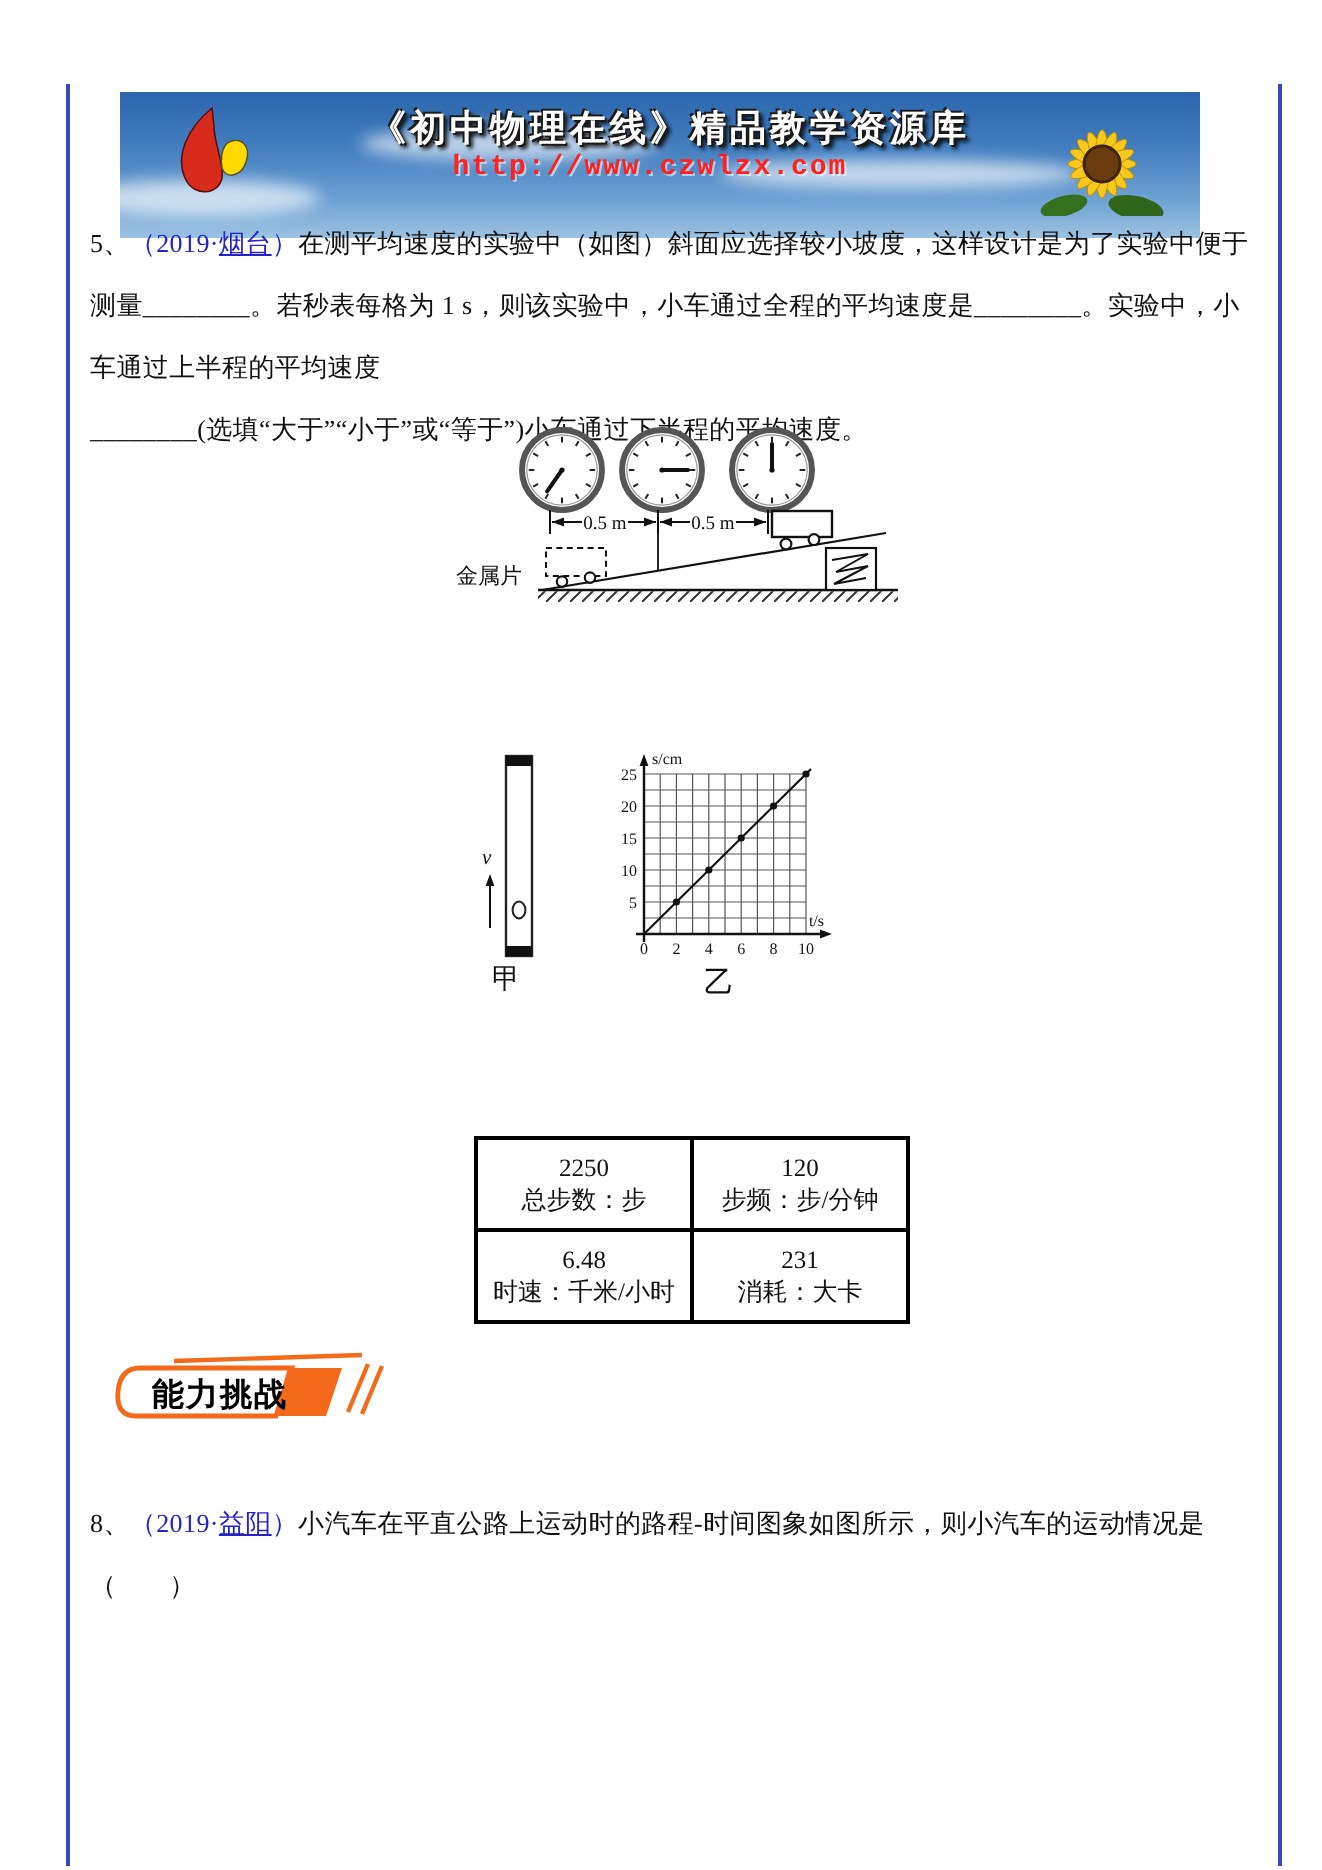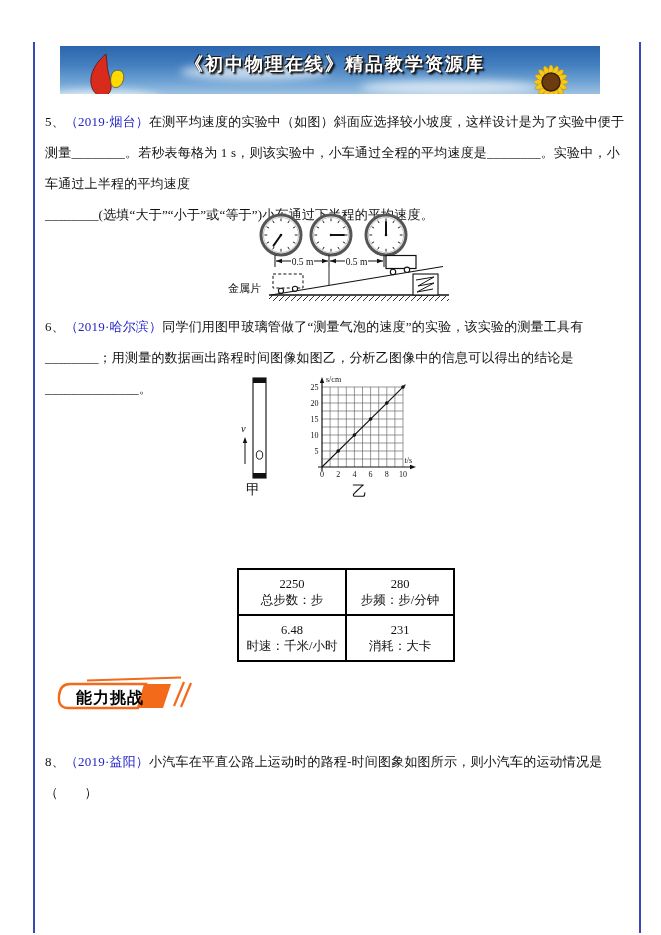--- a/index.html
+++ b/index.html
@@ -3,37 +3,37 @@
 <meta charset="utf-8">
 <style>
   html,body{margin:0;padding:0;background:#fff;}
   .page{position:relative;width:661px;height:935px;background:#fff;overflow:hidden;
         font-family:"Liberation Serif","DejaVu Serif",serif;color:#111;}
   .sideline{position:absolute;top:42px;height:891px;width:2px;background:#3848b8;}
   .sideline.left{left:33px;}
   .sideline.right{left:639px;}
 
   
-  .banner{position:absolute;left:60px;top:46px;width:540px;height:48px;overflow:hidden;
+  .banner{position:absolute;left:60px;top:46px;width:540px;height:73px;overflow:hidden;
           background:linear-gradient(180deg,#2b66ad 0%,#447fc0 40%,#6fa3d4 75%,#9dc2e2 100%);}
   .cloud{position:absolute;background:rgba(255,255,255,.65);border-radius:50%;filter:blur(4px);}
   .banner-title{position:absolute;left:70px;right:60px;top:6px;text-align:center;color:#fff;
           font-size:18px;font-weight:bold;letter-spacing:2px;
           text-shadow:1px 1px 0 #1a1a1a,-1px -1px 0 #1a1a1a,2px 2px 2px #000;}
   .banner-url{position:absolute;left:70px;right:80px;top:30px;text-align:center;color:#ff2020;
           font-family:"Liberation Mono",monospace;font-size:14px;font-weight:bold;letter-spacing:1px;
           text-shadow:1px 1px 0 rgba(255,255,255,.55);}
   .banner-logo{position:absolute;left:22px;top:5px;}
   .banner-flower{position:absolute;right:16px;top:12px;}
 
   
   .q{position:absolute;left:45px;width:588px;font-size:13px;line-height:31px;letter-spacing:.2px;}
   .q p{margin:0;}
   .cite{color:#2323c8;}
-  .city{text-align:center;}
+  .city{text-decoration:underline;text-align:center;}
 
   
   .fig{position:absolute;}
   .fig-caption{position:absolute;font-size:14px;color:#111;}
 
   
   table.app{position:absolute;left:237px;top:568px;border-collapse:collapse;}
   table.app td{border:2px solid #000;width:96px;height:40px;text-align:center;vertical-align:middle;
                font-size:12.5px;line-height:16px;padding:2px 5px;}
   .cell-value{display:block;text-align:center;}
@@ -51,20 +51,21 @@
 
   <div class="banner">
     <div class="cloud" style="left:120px;top:18px;width:150px;height:16px;"></div>
     <div class="cloud" style="left:300px;top:34px;width:180px;height:14px;"></div>
     <div class="cloud" style="left:-20px;top:44px;width:120px;height:18px;"></div>
     <svg class="banner-logo" width="52" height="50" viewBox="0 0 52 50">
       <path d="M24,3 C12,13 5,27 11,39 C15,47 27,47 29,38 C30,30 25,21 25,12 Z" fill="#d92b1c" stroke="#511" stroke-width="0.8"></path>
       <path d="M31,21 C38,16 44,22 41,30 C39,37 31,39 29,33 C28,28 29,24 31,21 Z" fill="#ffd900" stroke="#553" stroke-width="0.8"></path>
     </svg>
     <div class="banner-title">《初中物理在线》精品教学资源库</div>
+    <div class="banner-url">http://www.czwlzx.com</div>
     <svg class="banner-flower" width="64" height="50" viewBox="0 0 64 50">
       <g id="petals">
           <ellipse cx="31" cy="24" rx="17" ry="3.6" fill="#f7c91d" stroke="#b98a08" stroke-width="0.4" transform="rotate(0 31 24)"></ellipse>
           <ellipse cx="31" cy="24" rx="17" ry="3.6" fill="#f7c91d" stroke="#b98a08" stroke-width="0.4" transform="rotate(22.5 31 24)"></ellipse>
           <ellipse cx="31" cy="24" rx="17" ry="3.6" fill="#f7c91d" stroke="#b98a08" stroke-width="0.4" transform="rotate(45 31 24)"></ellipse>
           <ellipse cx="31" cy="24" rx="17" ry="3.6" fill="#f7c91d" stroke="#b98a08" stroke-width="0.4" transform="rotate(67.5 31 24)"></ellipse>
           <ellipse cx="31" cy="24" rx="17" ry="3.6" fill="#f7c91d" stroke="#b98a08" stroke-width="0.4" transform="rotate(90 31 24)"></ellipse>
           <ellipse cx="31" cy="24" rx="17" ry="3.6" fill="#f7c91d" stroke="#b98a08" stroke-width="0.4" transform="rotate(112.5 31 24)"></ellipse>
           <ellipse cx="31" cy="24" rx="17" ry="3.6" fill="#f7c91d" stroke="#b98a08" stroke-width="0.4" transform="rotate(135 31 24)"></ellipse>
           <ellipse cx="31" cy="24" rx="17" ry="3.6" fill="#f7c91d" stroke="#b98a08" stroke-width="0.4" transform="rotate(157.5 31 24)"></ellipse>
@@ -184,23 +185,20 @@
     </g>
 
     <g>
       <rect x="48" y="63" width="30" height="14" fill="#fff" stroke="#111" stroke-width="1" stroke-dasharray="3,2.2"></rect>
       <circle cx="56" cy="79.8" r="2.6" fill="#fff" stroke="#111" stroke-width="1.1"></circle>
       <circle cx="70" cy="77.8" r="2.6" fill="#fff" stroke="#111" stroke-width="1.1"></circle>
     </g>
     <text x="3" y="80.5" font-size="11" fill="#111">金属片</text>
   </svg>
 
-  <div class="q" style="top:311px;">
-    <p><span>6、</span><span class="cite"><span>（2019·</span><span class="city">哈尔滨</span><span>）</span></span><span>同学们用图甲玻璃管做了“测量气泡的速度”的实验，该实验的测量工具有________；用测量的数据画出路程时间图像如图乙，分析乙图像中的信息可以得出的结论是______________。</span></p>
-  </div>
 
   <svg class="fig" style="left:236px;top:374px;" width="45" height="112" viewBox="0 0 45 112">
     <rect x="17" y="4" width="13" height="100" fill="#fff" stroke="#222" stroke-width="1.2"></rect>
     <rect x="17" y="4" width="13" height="5" fill="#111"></rect>
     <rect x="17" y="99" width="13" height="5" fill="#111"></rect>
     <ellipse cx="23.5" cy="81" rx="3.2" ry="4.2" fill="#fff" stroke="#222" stroke-width="1"></ellipse>
     <text x="5" y="58" font-size="10.5" font-style="italic" fill="#111">v</text>
     <line x1="9" y1="90" x2="9" y2="67" stroke="#111" stroke-width="1"></line>
     <polygon points="9,63 6.8,69 11.2,69" fill="#111"></polygon>
   </svg>
@@ -255,21 +253,21 @@
 
 
   <table class="app">
     <tbody>
         <tr>
       <td>
         <span class="cell-value">2250</span>
         <span class="cell-label">总步数：步</span>
       </td>
       <td>
-        <span class="cell-value">280</span>
+        <span class="cell-value">120</span>
         <span class="cell-label">步频：步/分钟</span>
       </td>
     </tr>
     <tr>
       <td>
         <span class="cell-value">6.48</span>
         <span class="cell-label">时速：千米/小时</span>
       </td>
       <td>
         <span class="cell-value">231</span>

